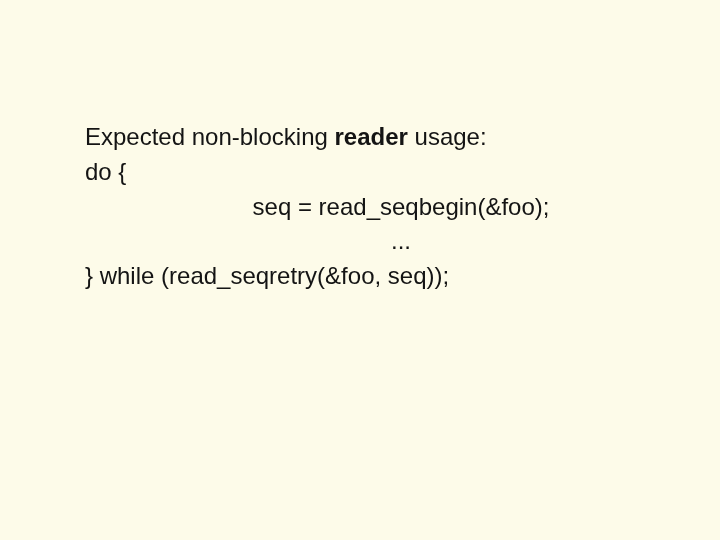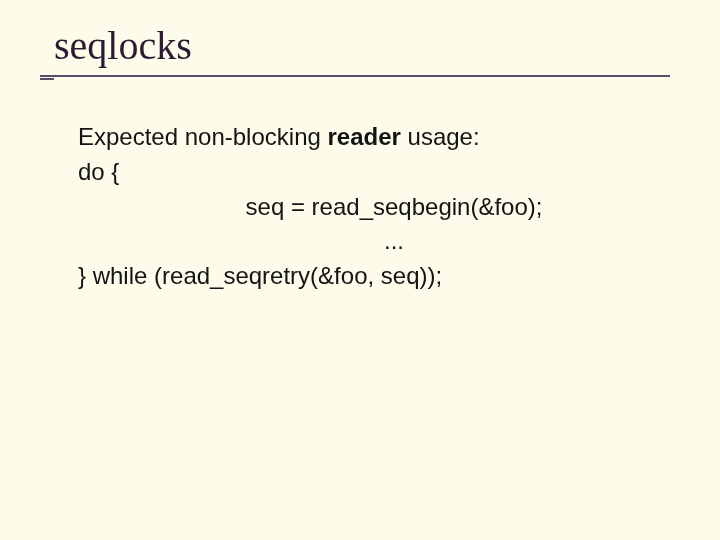--- a/index.html
+++ b/index.html
@@ -44,48 +44,41 @@
   }
   .rule-tick {
     position: absolute;
     left: -14px;
     width: 14px;
     top: 3px;
     border-top: 2px solid #5b4a6a;
   }
   .body {
     position: absolute;
-    left: 78px;
+    left: 85px;
     top: 120px;
     width: 580px;
     font-size: 24px;
     line-height: 1.45;
     color: #141414;
   }
   .body p {
     margin: 0;
   }
   .indent {
     padding-left: 52px;
     text-align: center;
   }
   b { font-weight: 700; }
 </style>
 </head>
 <body>
 
 <div class="slide">
 
-  <div class="title-block">
-    <h1 class="title">seqlocks</h1>
-    <div class="rules">
-      <div class="rule-main"></div>
-      <div class="rule-tick"></div>
-    </div>
-  </div>
 
   <div class="body">
     <p>
       <span>Expected non-blocking </span><b>reader</b><span> usage:</span>
     </p>
     <p>do {</p>
     <p class="indent">seq = read_seqbegin(&amp;foo);</p>
     <p class="indent">...</p>
     <p>} while (read_seqretry(&amp;foo, seq));</p>
   </div>

